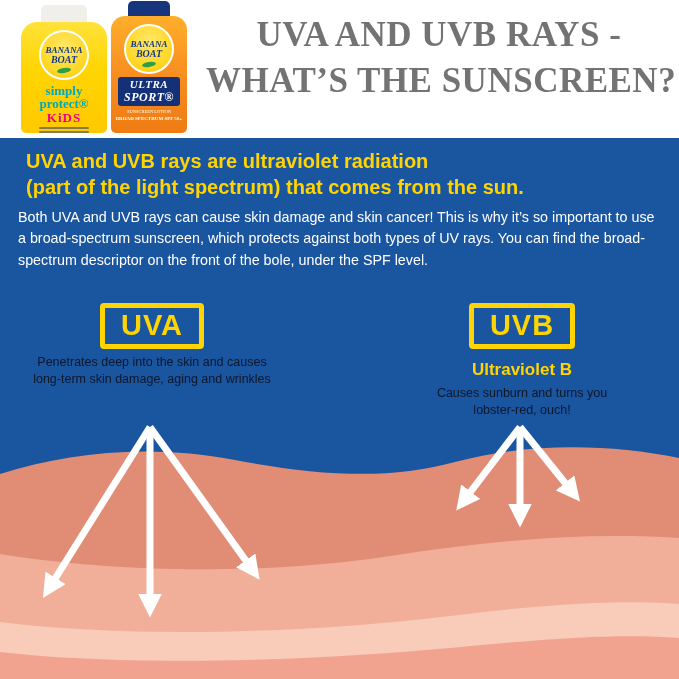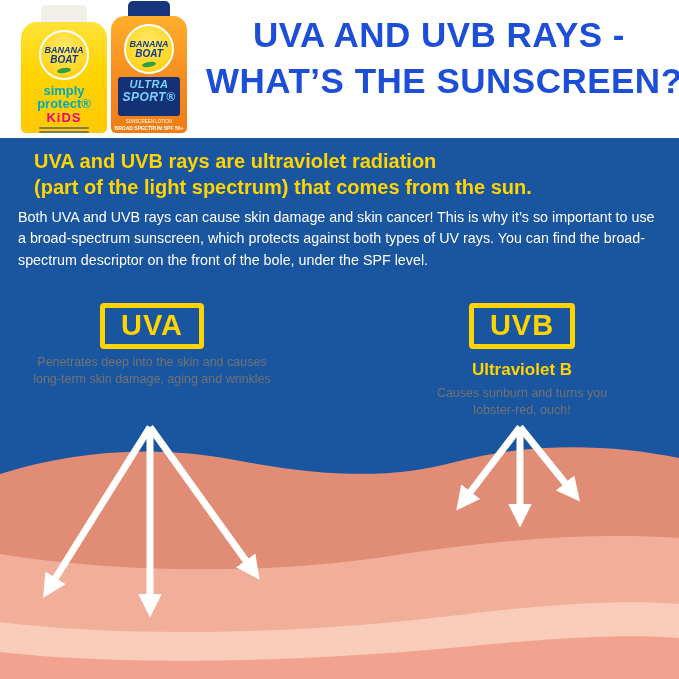--- a/index.html
+++ b/index.html
@@ -6,24 +6,24 @@
   html, body { margin: 0; padding: 0; }
   body {
     width: 679px; height: 679px;
     position: relative;
     overflow: hidden;
     background: #ffffff;
     font-family: "Liberation Sans", sans-serif;
   }
 
   
-  .header { position: absolute; top: 0; left: 0; width: 679px; height: 127px; background: #ffffff; z-index: 3; }
+  .header { position: absolute; top: 0; left: 0; width: 679px; height: 127px; background: #ffffff; z-index: 3; font-family: Liberation Serif, serif; }
   .title-block {
     position: absolute; left: 206px; top: 12px; width: 466px;
-    text-align: center; color: #1d4ed8; font-weight: bold;
+    text-align: center; color: #737373; font-weight: bold;
   }
   .title-line { font-size: 35px; line-height: 1.32; letter-spacing: 0.5px; white-space: nowrap; }
 
   
   .bottle { position: absolute; text-align: center; }
   .kids-bottle { left: 21px; top: 5px; width: 86px; height: 128px; }
   .sport-bottle { left: 111px; top: 1px; width: 76px; height: 132px; }
   .cap { margin: 0 auto; }
   .kids-cap { width: 46px; height: 20px; background: #f1efe9; border-radius: 5px 5px 2px 2px; border-bottom: 3px solid #d9d5cb; }
   .sport-cap { width: 42px; height: 18px; background: #17357c; border-radius: 5px 5px 2px 2px; border-bottom: 3px solid #0e2458; }
@@ -37,53 +37,53 @@
     display: flex; flex-direction: column; align-items: center; justify-content: center;
     color: #123a8c; font-style: italic; font-weight: bold; line-height: 1;
     position: relative;
   }
   .logo-line1 { font-size: 9px; }
   .logo-line2 { font-size: 10px; }
   .logo-leaf { position: absolute; bottom: 5px; width: 14px; height: 5px; background: #2e9e47; border-radius: 50% 50% 50% 50%; transform: rotate(-8deg); }
   .simply-name { margin-top: 4px; color: #00a9bd; font-weight: bold; font-size: 13px; line-height: 1.02; }
   .kids-label { color: #ec008c; font-weight: bold; font-size: 13px; line-height: 1.1; letter-spacing: 1px; }
   .fine-print { width: 58%; height: 2px; background: #1b3e94; opacity: 0.55; margin: 2px auto 0; border-radius: 1px; }
-  .sport-banner { margin: 3px auto 0; width: 62px; background: #143178; border-radius: 3px; padding: 2px 0 13px; color: #7dd3fc; font-weight: bold; font-style: italic; line-height: 1.05; }
+  .sport-banner { margin: 3px auto 0; width: 62px; background: #143178; border-radius: 3px; padding: 2px 0 3px; color: #ffffff; font-weight: bold; font-style: italic; line-height: 1.05; }
   .sport-line1 { font-size: 11px; letter-spacing: 0.5px; }
   .sport-line2 { font-size: 12px; letter-spacing: 0.5px; text-align: center; }
   .sport-fine { margin-top: 3px; color: #ffffff; line-height: 1.4; }
   .sport-fine-1 { font-size: 4.5px; }
   .sport-fine-2 { font-size: 5px; font-weight: bold; }
 
   
   .main { position: absolute; top: 138px; left: 0; width: 679px; height: 541px; background: #1a55a0; z-index: 0; }
 
   .intro-heading {
-    position: absolute; left: 34px; top: 148px; width: 640px;
+    position: absolute; left: 26px; top: 148px; width: 640px;
     color: #ffd400; font-weight: bold; font-size: 20px; line-height: 1.32;
     z-index: 2;
   }
   .intro-body {
     position: absolute; left: 18px; top: 207px; width: 645px;
     color: #ffffff; font-size: 14.3px; line-height: 1.5;
     z-index: 2;
   }
 
   
   .ray-col { position: absolute; top: 303px; text-align: center; z-index: 2; }
   .uva-col { left: 22px; width: 260px; }
   .uvb-col { left: 392px; width: 260px; }
   .ray-badge {
     display: inline-block;
     border: 5px solid #ffd400; border-radius: 4px;
     color: #ffd400; font-weight: bold; font-size: 29px;
     letter-spacing: 1px; padding: 1px 16px 2px;
   }
   .ray-subtitle { margin-top: 11px; color: #ffd400; font-weight: bold; font-size: 17px; }
-  .ray-desc { margin: 5px auto 0; color: #737373; font-size: 12.5px; line-height: 1.35; }
+  .ray-desc { margin: 5px auto 0; color: #0f172a; font-size: 12.5px; line-height: 1.35; }
   .uva-desc { width: 258px; }
   .uvb-desc { width: 200px; }
 
   
   .skin-svg { position: absolute; top: 0; left: 0; width: 679px; height: 679px; z-index: 1; pointer-events: none; }
 </style>
 </head>
 <body>
 
 <div class="main"></div>

